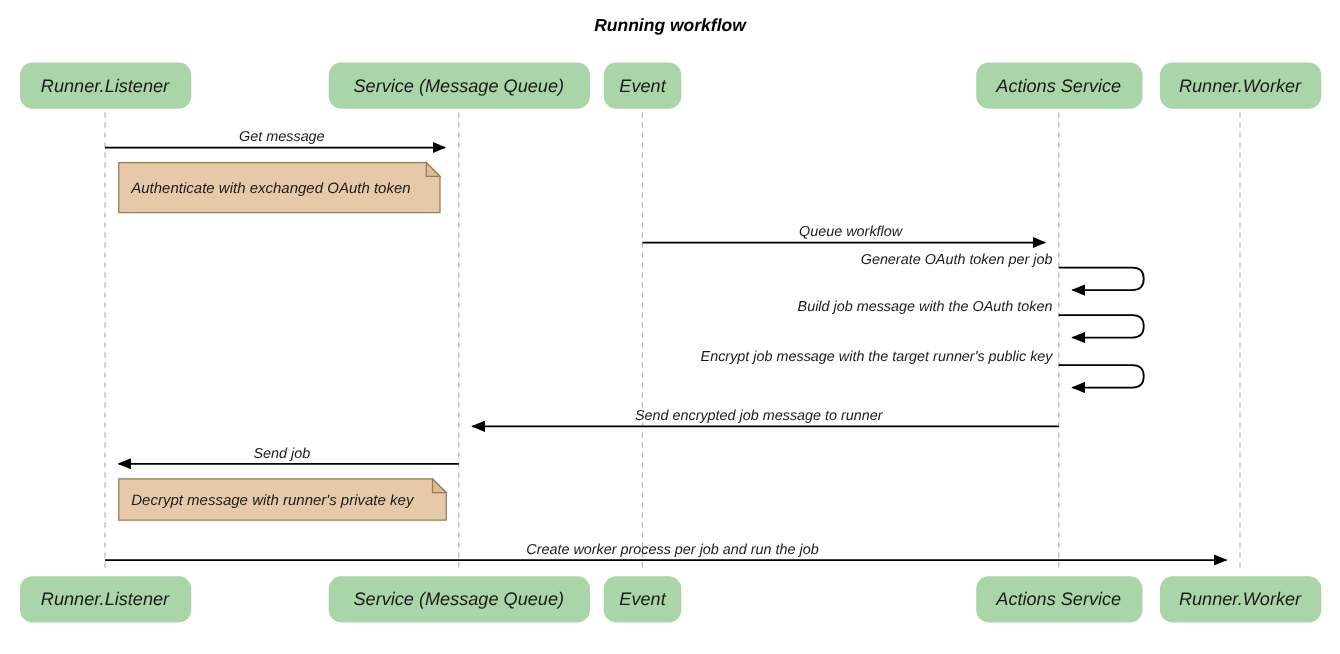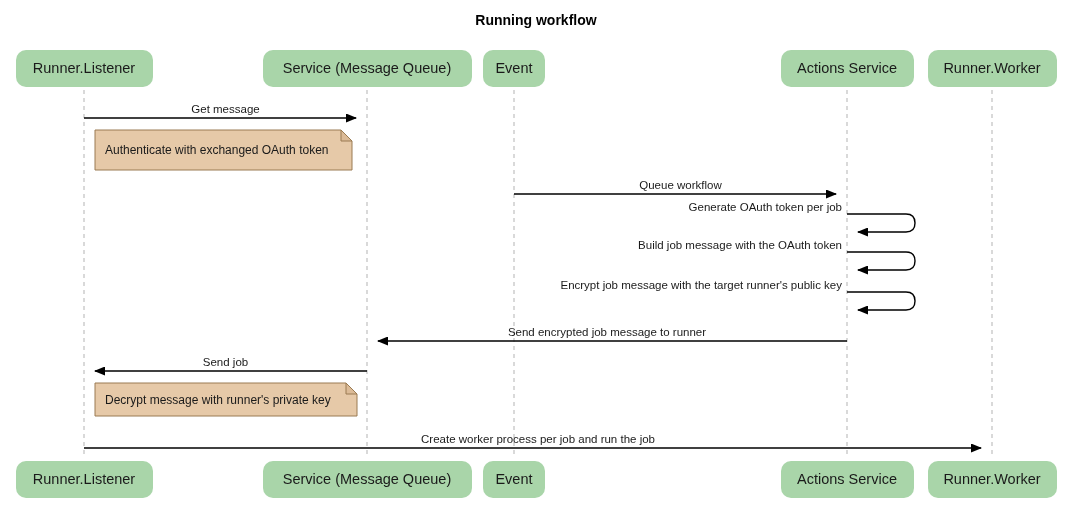--- a/index.html
+++ b/index.html
@@ -10,20 +10,21 @@
   body {
     font-family: "Liberation Sans", sans-serif;
     -webkit-font-smoothing: antialiased;
   }
   #canvas {
     position: relative;
     width: 1072px;
     height: 523px;
     background: #ffffff;
     overflow: hidden;
+    font-style: italic;
   }
   #diagram-svg {
     position: absolute;
     left: 0;
     top: 0;
     width: 1072px;
     height: 523px;
   }
   .title-text {
     font-family: "Liberation Sans", sans-serif;

